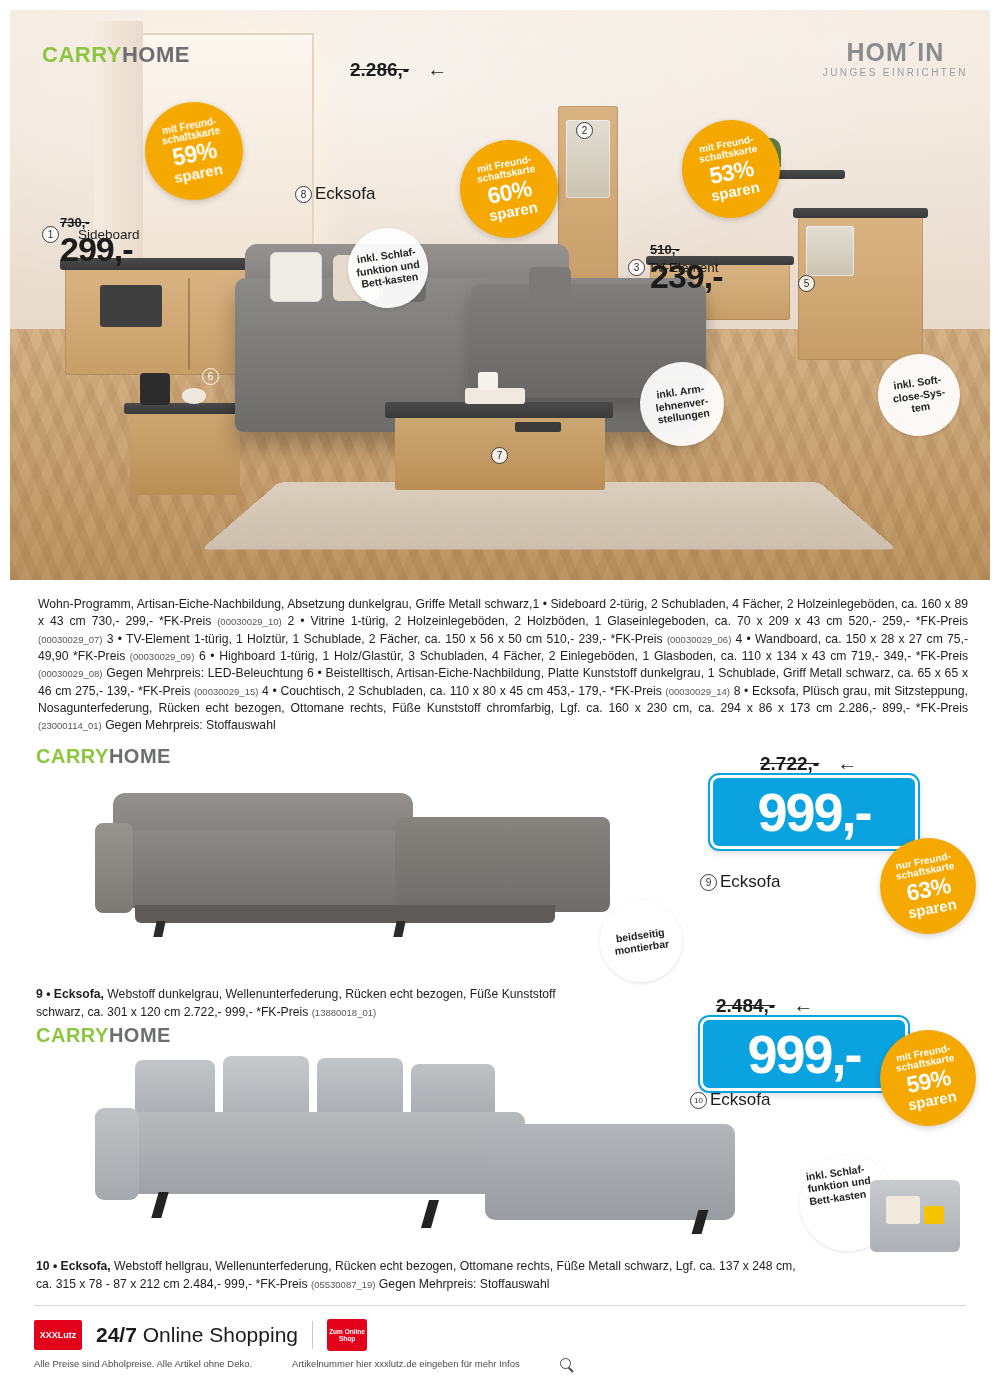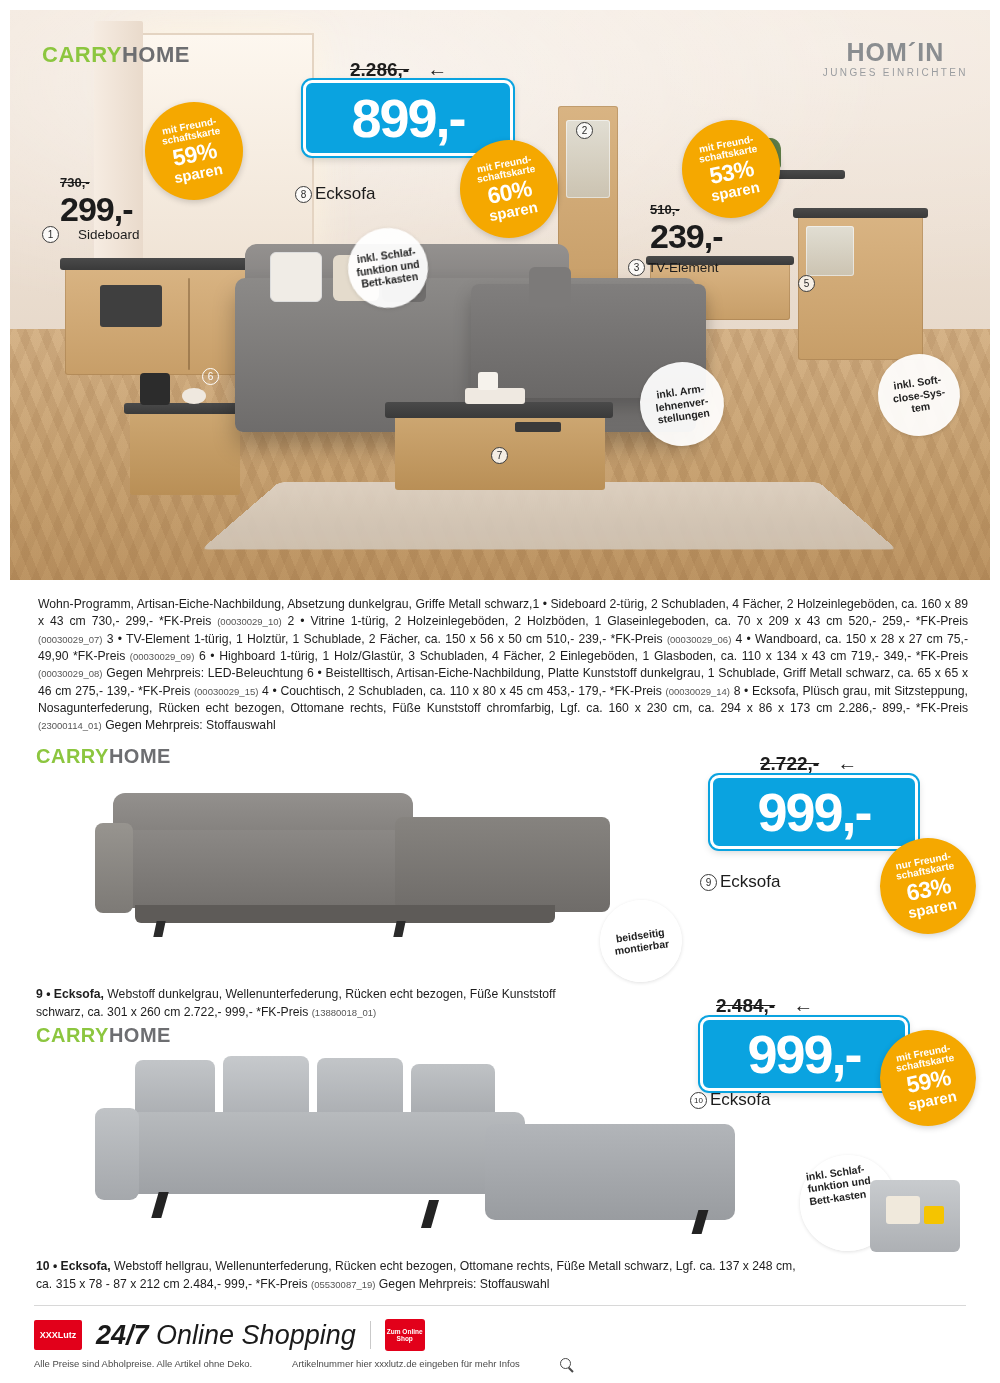--- a/index.html
+++ b/index.html
@@ -103,21 +103,21 @@
   }
 
   .num-bubble{
     position:absolute;
     width:17px;height:17px;border-radius:50%;
     border:1px solid #3b3b3b; color:#2b2b2b;
     font-size:10px; display:flex;align-items:center;justify-content:center;
     background:rgba(255,255,255,.82);
   }
 
-  .price-plain{ position:absolute; color:#1c1c1c; font-weight:800; }
+  .price-plain{ position:absolute; color:#1c1c1c; font-weight:800;margin-top:40px; }
   .price-plain .old{ font-size:13px; font-weight:600; text-decoration:line-through; display:block; }
   .price-plain .now{ font-size:34px; letter-spacing:-1px; }
   .price-label{ position:absolute; font-size:13.5px; color:#1c1c1c; }
 
   
   .blue-box{
     position:absolute;
     background:#0aa3e0; color:#fff;
     border:3px solid #ffffff;
     border-radius:9px;
@@ -165,21 +165,21 @@
   .footer-rule{ position:absolute; left:34px; top:1305px; width:932px; height:1px; background:#d8d8d8; }
   .footer{
     position:absolute; left:34px; top:1315px; width:932px; height:40px;
     display:flex; align-items:center; gap:14px;
   }
   .lutz-logo{
     width:48px;height:30px;background:#e2001a;color:#fff;
     display:flex;flex-direction:column;align-items:center;justify-content:center;
     font-size:9px;font-weight:800;border-radius:2px;line-height:1;
   }
-  .f247{ font-size:27px;font-style:italic; }
+  .f247{ font-size:21px; }
   .f247 b{ font-weight:800; }
   .fsep{ width:1px;height:28px;background:#c9c9c9; }
   .fangebote{ font-size:19px; }
   .fangebote b{ font-weight:800; }
   .shop-badge{
     width:40px;height:32px;background:#e2001a;color:#fff;border-radius:3px;
     font-size:6.5px;font-weight:700;display:flex;flex-direction:column;
     align-items:center;justify-content:center;line-height:1.15;text-align:center;
   }
   .fineprint{
@@ -258,23 +258,20 @@
     <span class="now">239,-</span>
   </div>
   <div class="num-bubble" style="left:618px;top:249px;">
       <span>3</span>
     </div>
   <div class="price-label" style="left:638px;top:250px;">TV-Element</div>
 
   <div class="strike-row" style="left:340px;top:48px;">
     <span class="st">2.286,-</span>
     <span class="arrow">←</span>
-  </div>
-  <div class="blue-box" style="left:293px;top:70px;width:210px;height:76px;font-size:54px;">
-    <span>899,-</span>
   </div>
   <div class="num-bubble" style="left:285px;top:176px;">
       <span>8</span>
     </div>
   <div class="price-label" style="left:305px;top:174px;font-size:17px;">Ecksofa</div>
 
   <div class="badge-circle" style="left:135px;top:92px;width:98px;height:98px;">
     <span class="small">mit Freund-schaftskarte</span>
     <span class="big">59%</span>
     <span class="sp">sparen</span>
@@ -347,21 +344,21 @@
   </div>
 <div class="price-label" style="left:720px;top:872px;font-size:17px;">Ecksofa</div>
 <div class="badge-circle" style="left:880px;top:838px;width:96px;height:96px;">
   <span class="small">nur Freund-schaftskarte</span>
   <span class="big">63%</span>
   <span class="sp">sparen</span>
 </div>
 <div class="info-circle" style="left:600px;top:900px;width:82px;height:82px;">beidseitig montierbar</div>
 
 <div class="desc" style="left:36px;top:986px;width:560px;">
-  <b>9 • Ecksofa,</b><span> Webstoff dunkelgrau, Wellenunterfederung, Rücken echt bezogen, Füße Kunststoff schwarz, ca. 301 x 260 cm   2.722,-   999,- *FK-Preis </span><span class="art">(13880018_01)</span>
+  <b>9 • Ecksofa,</b><span> Webstoff dunkelgrau, Wellenunterfederung, Rücken echt bezogen, Füße Kunststoff schwarz, ca. 301 x 120 cm   2.722,-   999,- *FK-Preis </span><span class="art">(13880018_01)</span>
 </div>
 
 <div class="brand-carry" style="left:36px;top:1024px;font-size:20px;">
   <span class="c1">CARRY</span><span class="c2">HOME</span>
 </div>
 
 <div class="sofa10">
   <div style="position:absolute;left:40px;top:10px;width:80px;height:62px;background:linear-gradient(180deg,#c2c5c8,#a9acb0);border-radius:8px;"></div>
   <div style="position:absolute;left:128px;top:6px;width:86px;height:64px;background:linear-gradient(180deg,#c6c9cc,#adb0b4);border-radius:8px;"></div>
   <div style="position:absolute;left:222px;top:8px;width:86px;height:64px;background:linear-gradient(180deg,#c2c5c8,#a9acb0);border-radius:8px;"></div>

